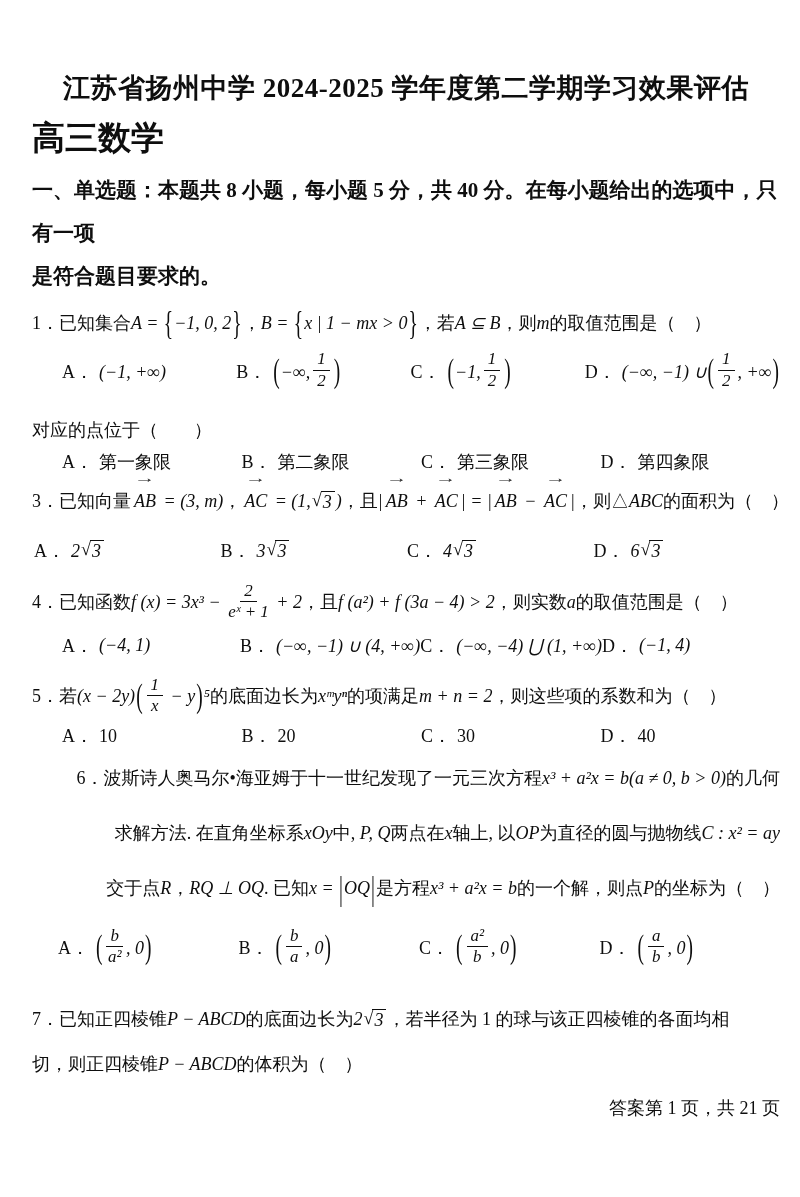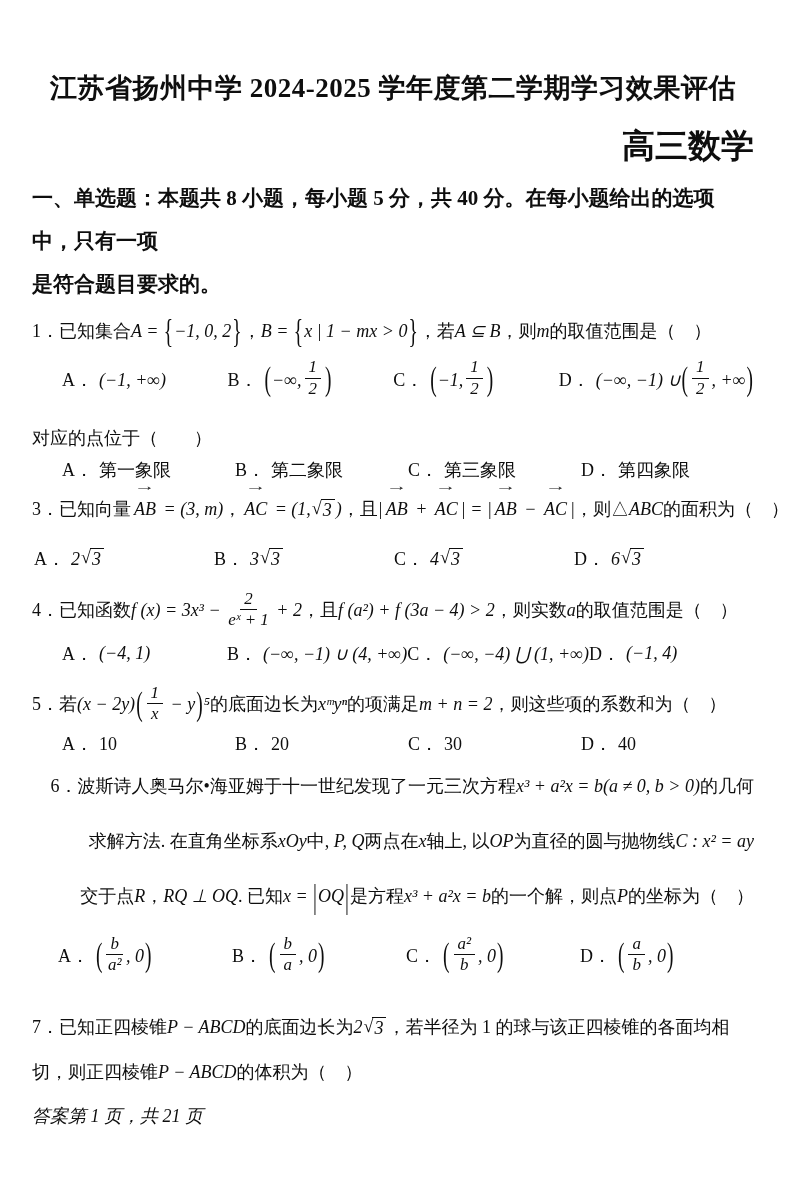--- a/index.html
+++ b/index.html
@@ -1,21 +1,21 @@
 <!DOCTYPE html>
 <html><head>
 <meta charset="utf-8">
 <style>
   html,body{margin:0;padding:0;background:#ffffff;}
   body{width:800px;height:1197px;overflow:hidden;color:#0e0e0e;
        font-family:"Liberation Serif",serif;font-size:18px;}
-  .page{padding:73px 46px 0 32px;}
+  .page{padding:73px 20px 0 32px;}
 
   .title{font-size:27px;line-height:31px;font-weight:bold;text-align:center;letter-spacing:0.5px;}
-  .subtitle{font-size:33px;line-height:37px;font-weight:bold;text-align:right;margin-top:24px;}
+  .subtitle{font-size:33px;line-height:37px;font-weight:bold;text-align:left;margin-top:16px;}
 
   .intro{font-weight:bold;font-size:21px;line-height:43px;margin-top:12px;}
 
   .stem{line-height:34px;white-space:nowrap;}
   .seg-t{font-family:"Liberation Serif",serif;}
   .seg-m{font-family:"Liberation Serif",serif;font-style:italic;}
 
   .seg-bp{display:inline-block;transform:scaleY(1.7);transform-origin:center;
           font-size:1.08em;font-style:normal;margin:0 1px;vertical-align:-0.06em;font-weight:300;}
 
@@ -42,21 +42,21 @@
   #q1s{margin-top:8px;}   #q1o{margin-top:6px;min-height:50px;}
   #q2s1{margin-top:13px;} #q2s2{margin-top:16px;} #q2o{margin-top:0;min-height:30px;}
   #q3s{margin-top:7px;}   #q3o{margin-top:17px;min-height:32px;padding-left:2px;}
   #q4s{margin-top:17px;}  #q4o{margin-top:5px;min-height:34px;}
   #q5s{margin-top:15px;}  #q5o{margin-top:5px;min-height:28px;}
   #q6s1,#q6s2,#q6s3{line-height:55px;text-align:right;}
   #q6s1{margin-top:1px;}
   #q6o{margin-top:3px;min-height:58px;padding-left:26px;}
   #q7s1,#q7s2{line-height:45px;}
   #q7s1{margin-top:20px;}
-  .footer{margin-top:9px;text-align:left;font-size:18px;line-height:24px;font-style:italic;}
+  .footer{margin-top:9px;text-align:right;font-size:18px;line-height:24px;}
 </style>
 </head>
 <body>
 
 <div class="page">
 
   <div class="title">江苏省扬州中学 2024-2025 学年度第二学期学习效果评估</div>
   <div class="subtitle">高三数学</div>
 
   <div class="intro">

